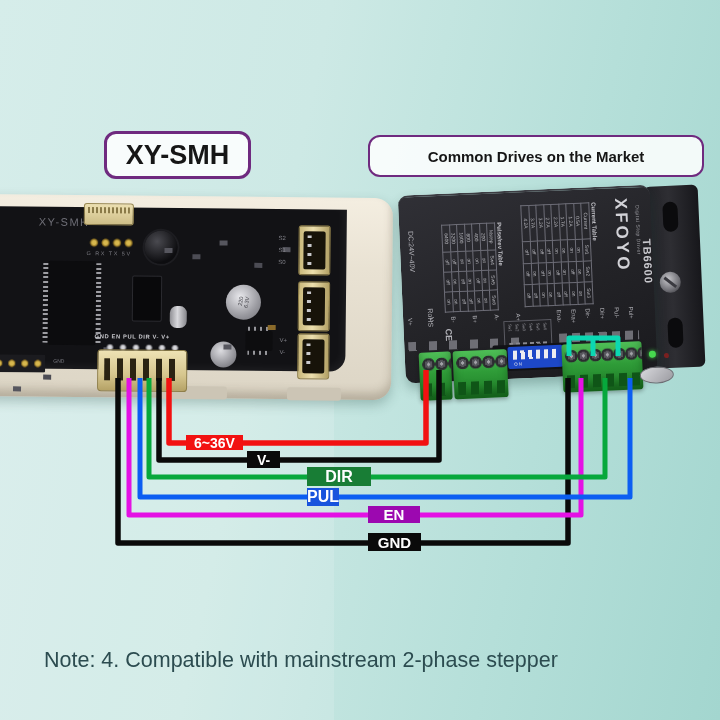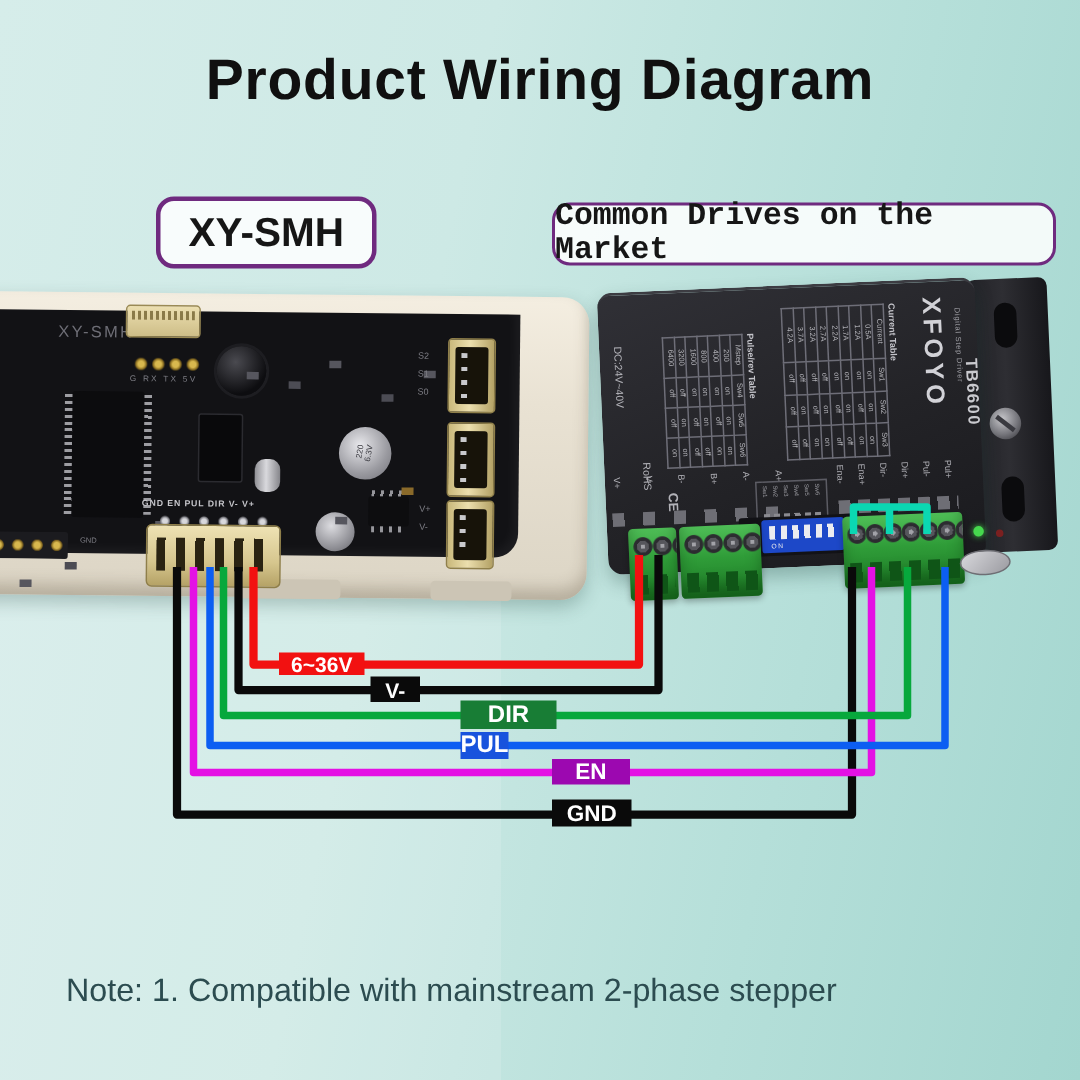--- a/index.html
+++ b/index.html
@@ -6,21 +6,21 @@
   .stage{position:relative;width:720px;height:720px;overflow:hidden;
     font-family:"Liberation Sans",sans-serif;
     background:linear-gradient(102deg,#d6edea 0%,#cde9e5 38%,#c3e5e0 52%,#b5dfd9 72%,#a3d6cf 100%);}
   .bg-step{position:absolute;left:0;top:360px;width:334px;height:360px;
     background:rgba(255,255,255,0.14);border-radius:0 14px 0 0;}
   .title{position:absolute;left:0;top:33px;width:720px;text-align:center;
     font-size:38px;font-weight:700;color:#101010;letter-spacing:0.5px;}
   .badge{position:absolute;background:rgba(255,255,255,0.85);border:3px solid #6f2a7f;
     border-radius:12px;color:#161616;display:flex;align-items:center;justify-content:center;}
   .badge-left{left:104px;top:131px;width:141px;height:42px;font-size:27px;font-weight:600;}
-  .badge-right{left:368px;top:135px;width:332px;height:38px;font-size:21px;font-weight:600;border-width:2.5px;font-family:Liberation Mono, monospace;}
+  .badge-right{left:368px;top:135px;width:332px;height:38px;font-size:15px;font-weight:600;border-width:2.5px;}
 
   
   .xysmh{position:absolute;left:-42px;top:196px;width:434px;height:202px;transform:rotate(0.6deg);}
   .case{position:absolute;inset:0;background:linear-gradient(180deg,#f4eee1,#e9e2d3 35%,#dcd5c5);
     border-radius:18px;box-shadow:inset 0 -7px 10px rgba(70,60,40,0.25),0 5px 12px rgba(40,75,70,0.28);}
   .foot{position:absolute;background:#ccc5b5;height:13px;top:190px;border-radius:3px;}
   .foot1{left:200px;width:70px;} .foot2{left:330px;width:54px;}
   .pcb{position:absolute;left:6px;top:12px;width:382px;height:162px;background:#121215;
     border-radius:0 0 16px 0;box-shadow:inset -3px -3px 8px rgba(255,255,255,0.05);}
   .silk{position:absolute;color:#7d7d84;line-height:1;}
@@ -145,21 +145,20 @@
 
   .notes{position:absolute;left:44px;top:592px;width:670px;color:#2c4c50;
     font-size:21.5px;line-height:27.5px;white-space:pre-wrap;}
 </style>
 </head>
 <body>
 
 <div class="stage">
   <div class="bg-step"></div>
 
-  <div class="title">Product Wiring Diagram</div>
 
   <div class="badge badge-left">
     <span>XY-SMH</span>
   </div>
   <div class="badge badge-right">
     <span>Common Drives on the Market</span>
   </div>
 
   <div class="xysmh">
     <div class="case"></div>
@@ -388,17 +387,17 @@
   </svg>
 
   <div class="wlabel wl-v" style="background: rgb(242, 17, 17);">6~36V</div>
   <div class="wlabel wl-vm" style="background: rgb(10, 10, 10);">V-</div>
   <div class="wlabel wl-dir" style="background: rgb(24, 125, 53);">DIR</div>
   <div class="wlabel wl-pul" style="background: rgb(24, 83, 221);">PUL</div>
   <div class="wlabel wl-en" style="background: rgb(156, 8, 176);">EN</div>
   <div class="wlabel wl-gnd" style="background: rgb(10, 10, 10);">GND</div>
 
   <div class="notes">
-    <div>Note: 1. Compatible with mainstream 2-phase stepper</div>
+    <div>Note: 4. Compatible with mainstream 2-phase stepper</div>
     
     
   </div>
 </div>
 
 </body></html>

